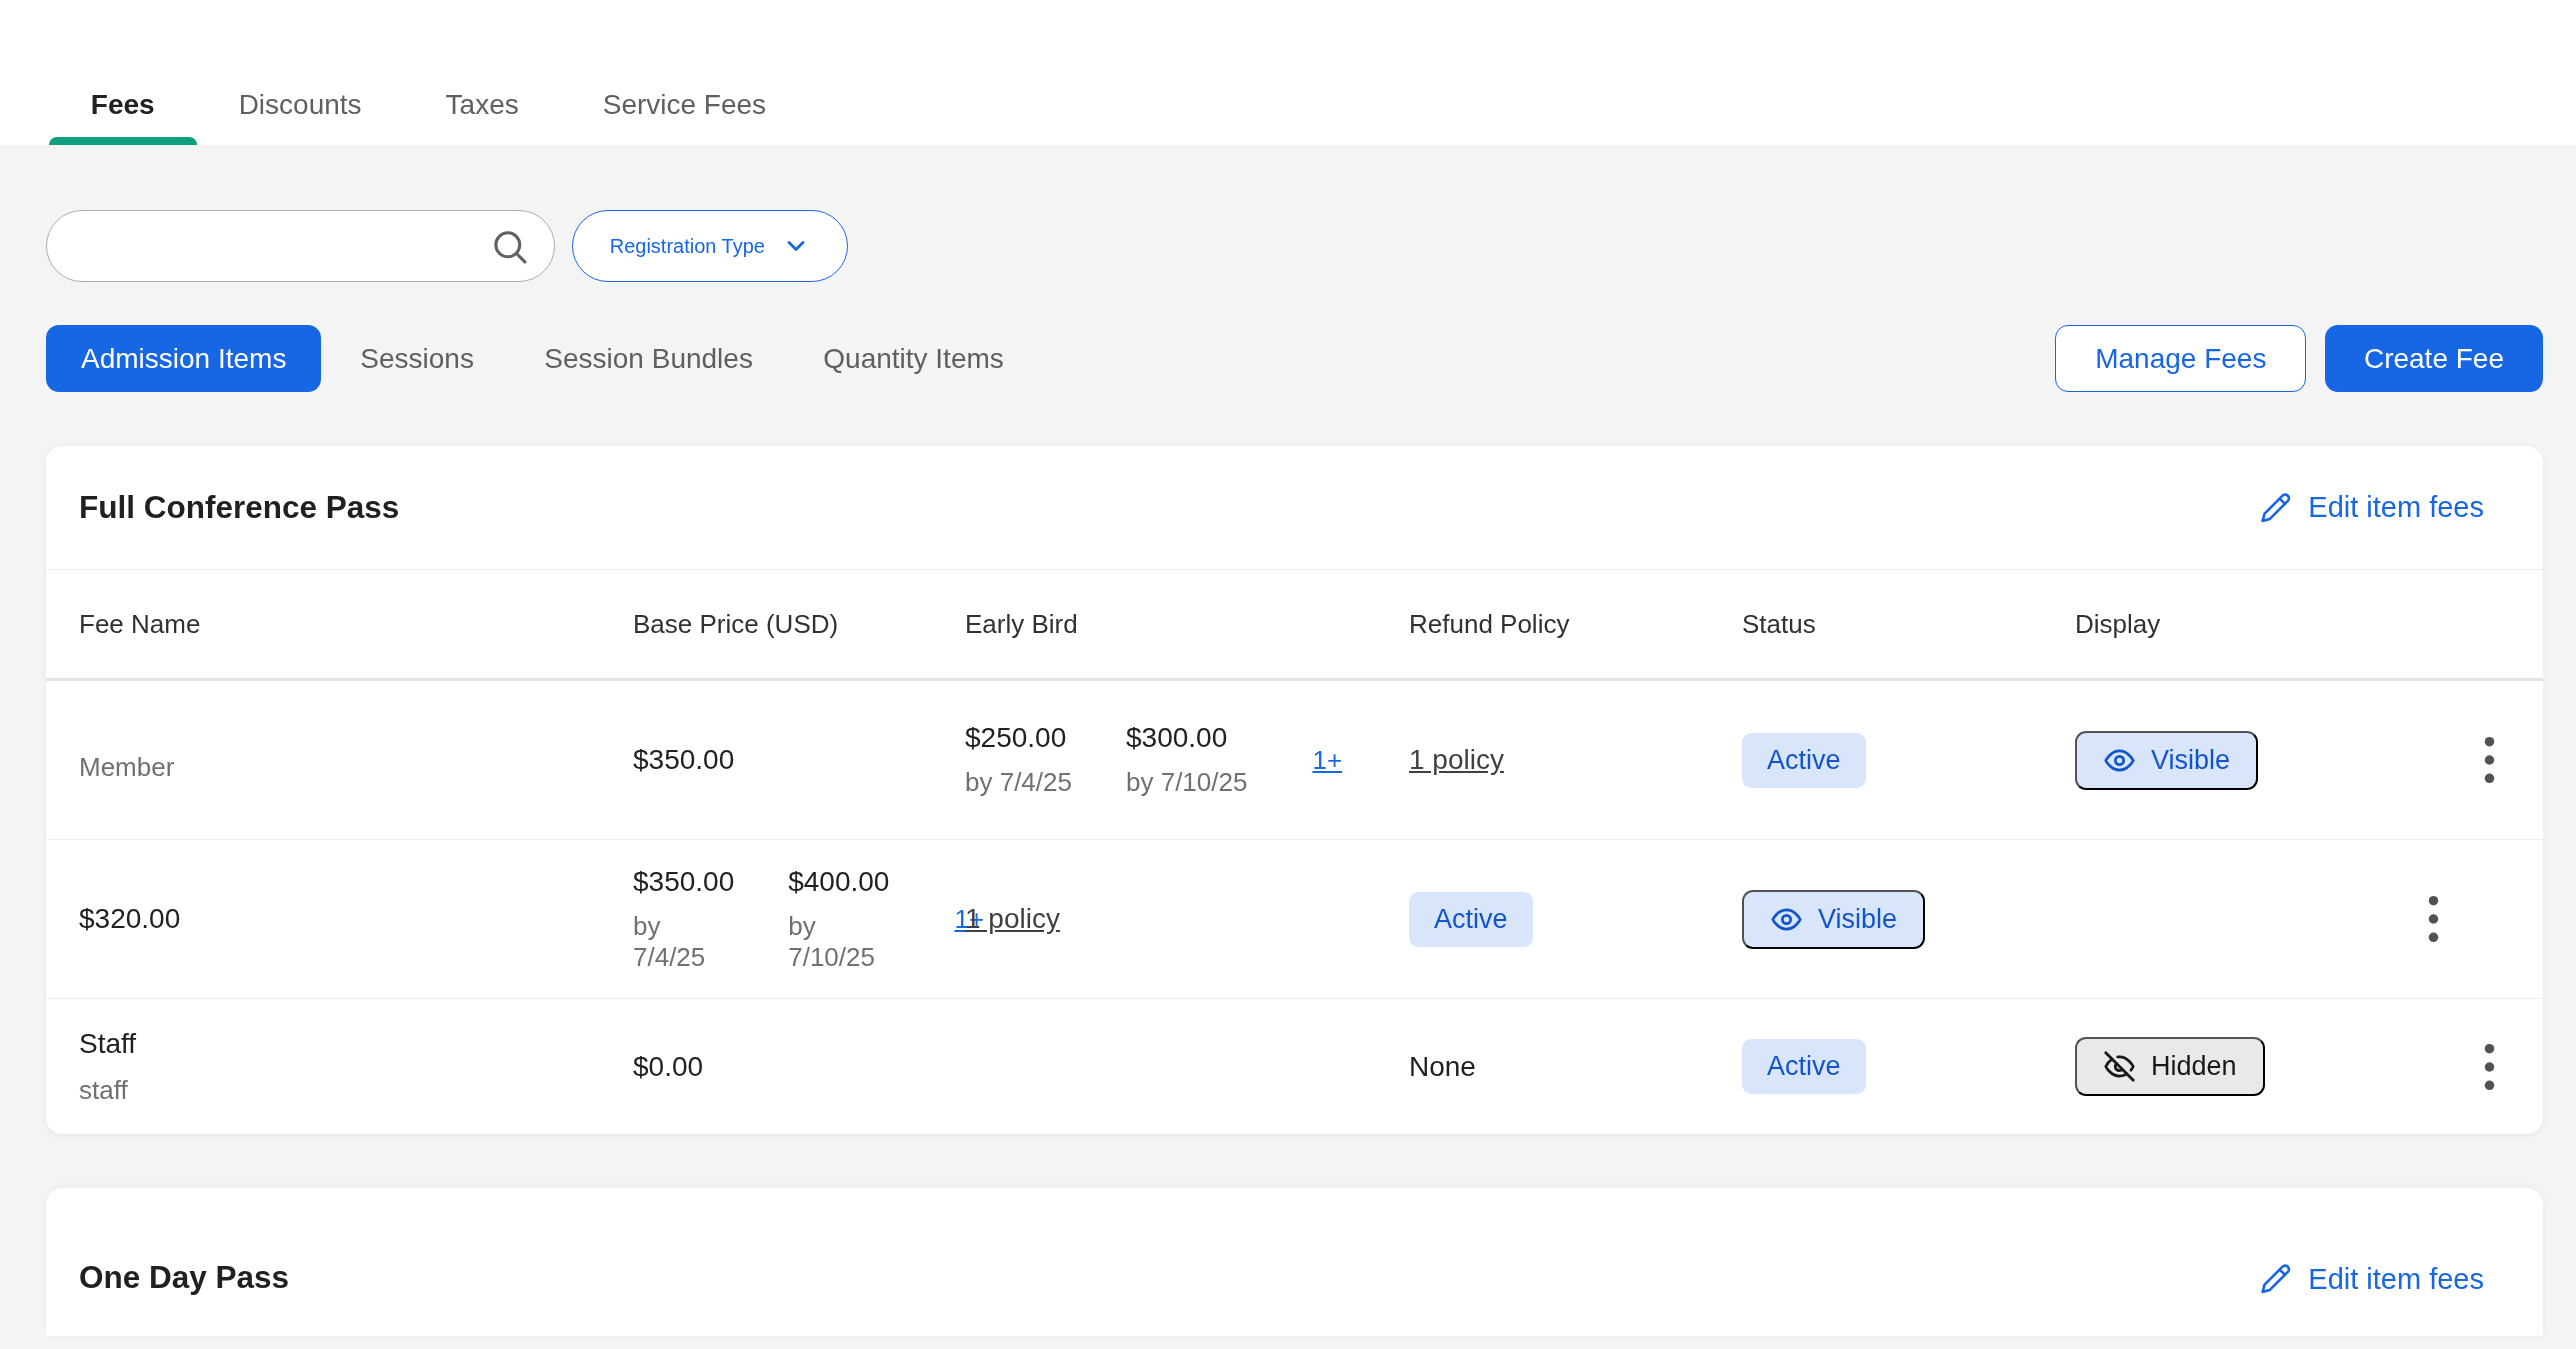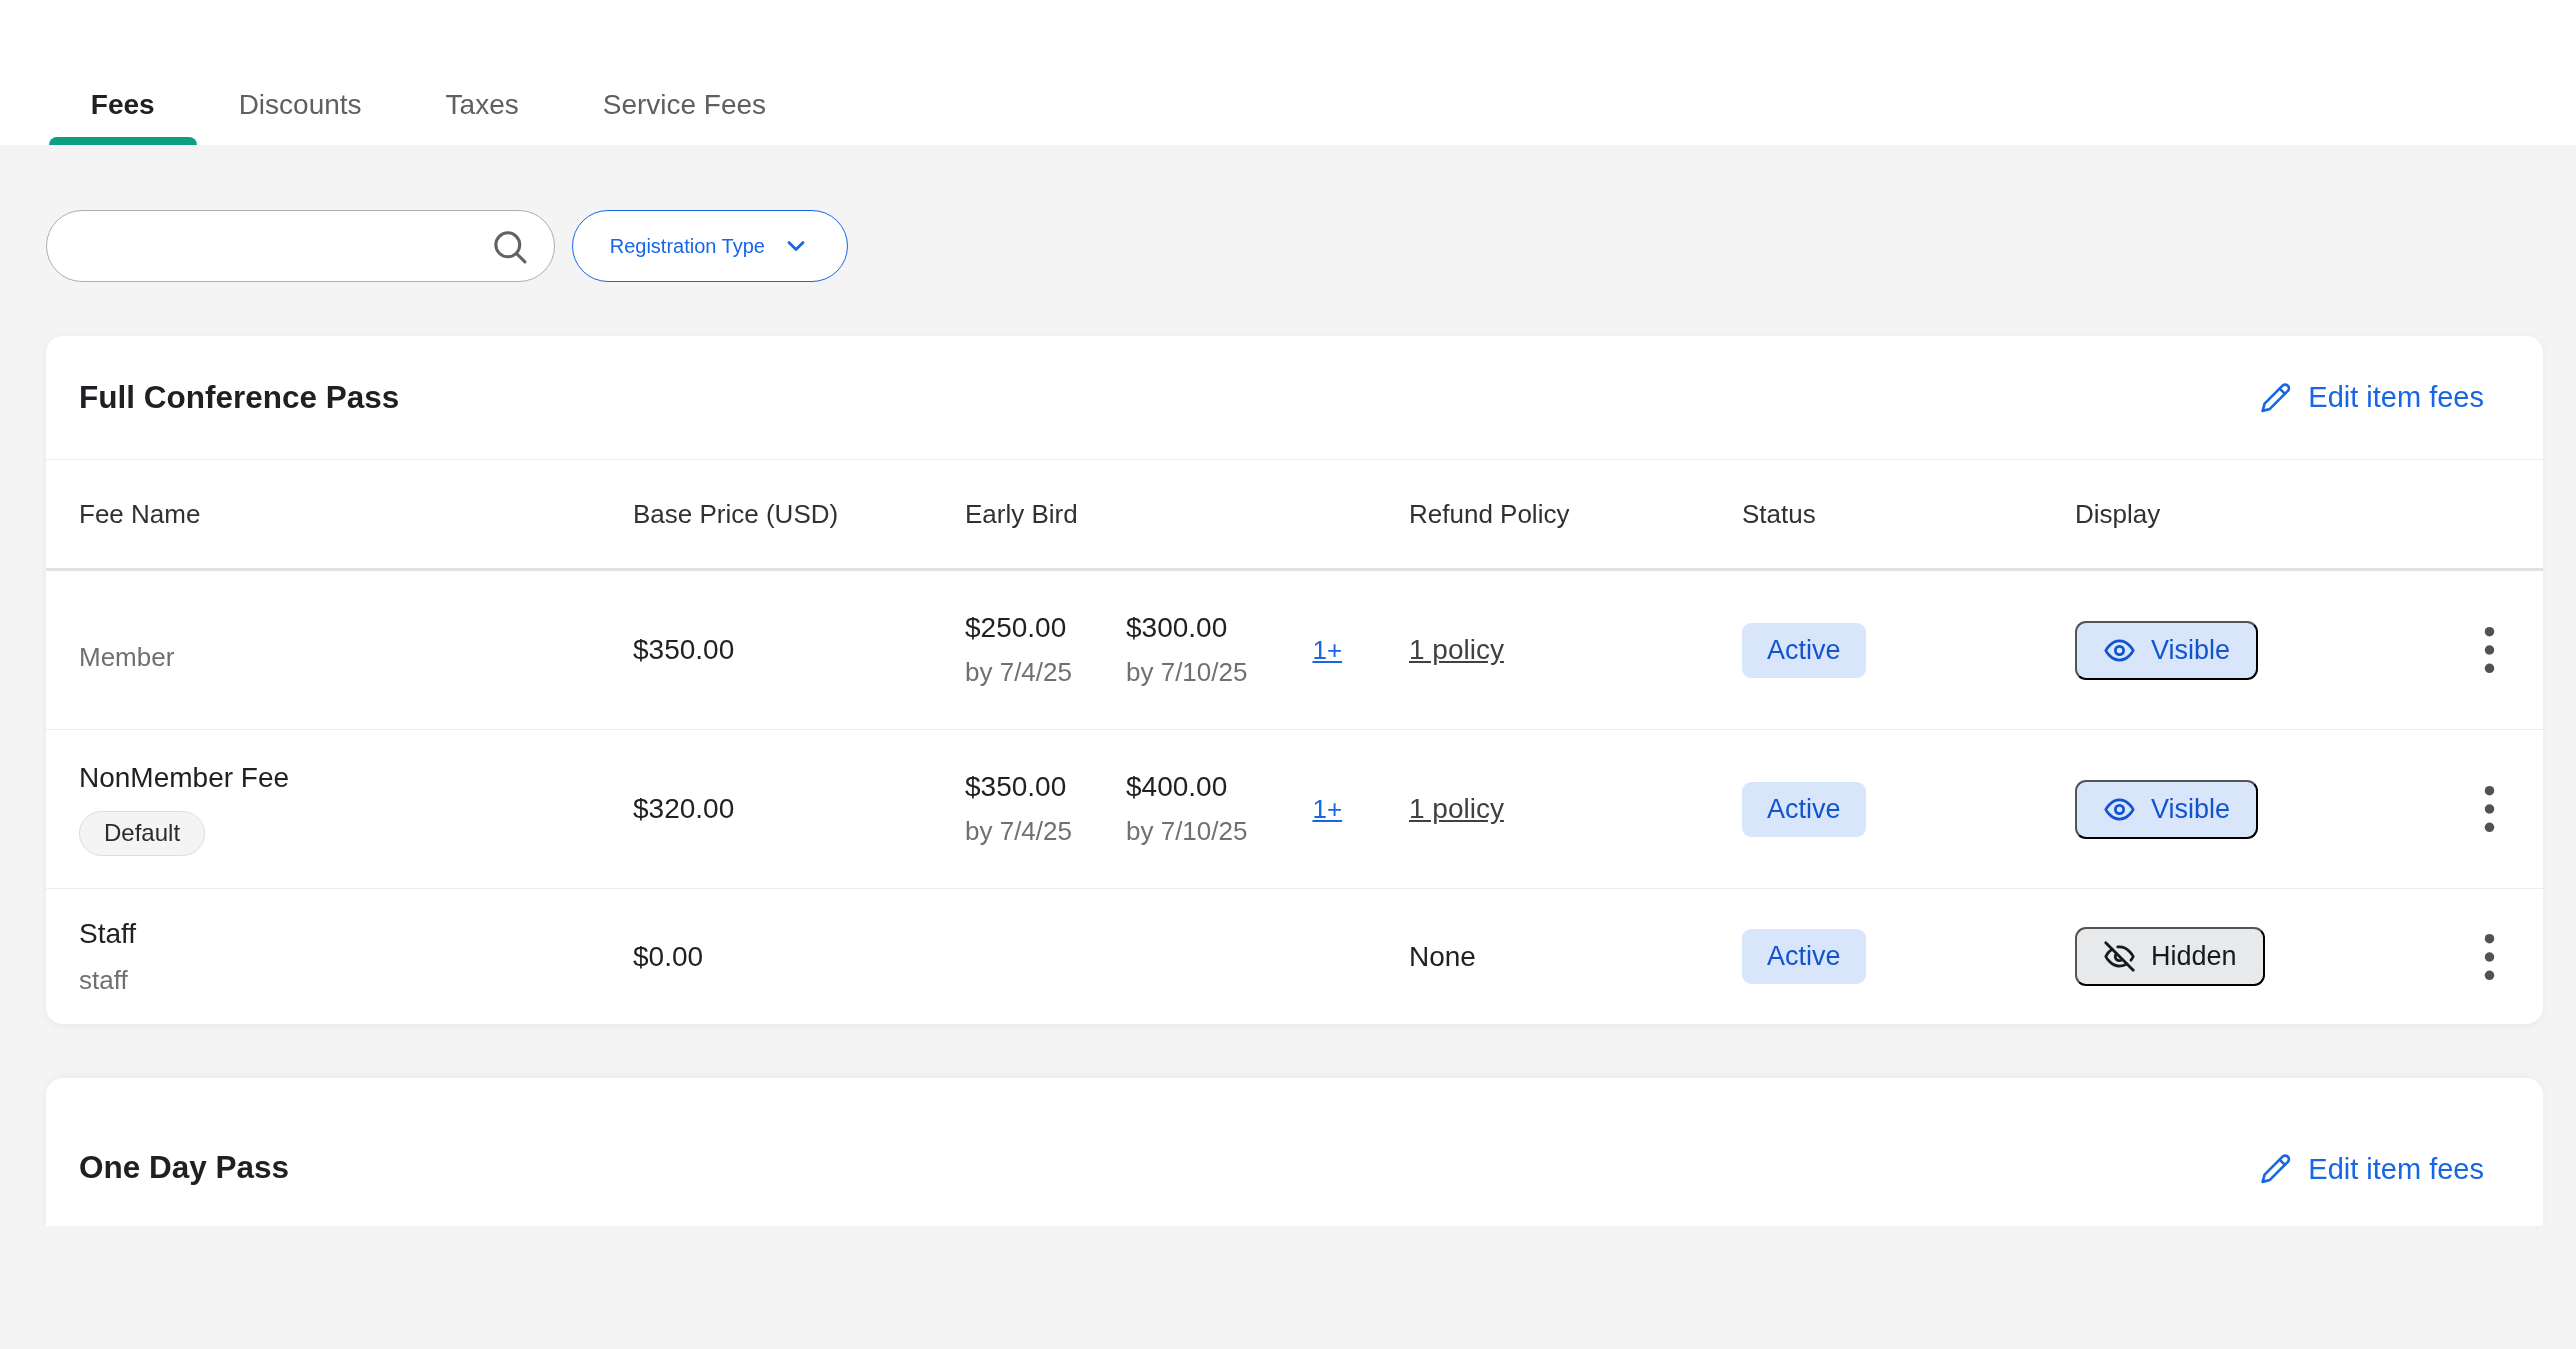--- a/index.html
+++ b/index.html
@@ -147,20 +147,32 @@
       </svg>
     </div>
     <button class="dropdown-pill">
       <span>Registration Type</span>
       <svg width="28" height="28" viewBox="0 0 24 24" fill="none" stroke="#1766e4" stroke-width="2.4" stroke-linecap="round" stroke-linejoin="round">
         <polyline points="6 9 12 15 18 9"></polyline>
       </svg>
     </button>
   </div>
 
+  <div class="segment-row">
+    <div class="segments">
+      <button class="segment active">Admission Items</button>
+      <button class="segment">Sessions</button>
+      <button class="segment">Session Bundles</button>
+      <button class="segment">Quantity Items</button>
+    </div>
+    <div class="toolbar-actions">
+      <button class="btn-outline">Manage Fees</button>
+      <button class="btn-filled">Create Fee</button>
+    </div>
+  </div>
 
   <div class="card">
     <div class="card-header">
       <div class="card-title">Full Conference Pass</div>
       <button class="edit-link">
         <svg width="31.5" height="31.5" viewBox="0 0 24 24" fill="none" stroke="#1766e4" stroke-width="2" stroke-linecap="round" stroke-linejoin="round">
           <path d="M17 3a2.85 2.83 0 1 1 4 4L7.5 20.5 2 22l1.5-5.5Z"></path>
           <path d="m15 5 4 4"></path>
         </svg>
         <span>Edit item fees</span>
@@ -207,24 +219,20 @@
       <button class="kebab-btn">
         <svg width="11" height="52" viewBox="0 0 6 28" fill="#515254">
           <circle cx="3" cy="4" r="2.6"></circle>
             <circle cx="3" cy="14" r="2.6"></circle>
             <circle cx="3" cy="24" r="2.6"></circle>
         </svg>
       </button>
     </div>
 
     <div class="grid-row fee-row">
-      <div>
-        <div class="fee-name">NonMember Fee</div>
-        <span class="default-chip">Default</span>
-      </div>
       <div class="price-text">$320.00</div>
       <div class="earlybird-cell">
         <div class="eb-tier">
           <div class="eb-price">$350.00</div>
           <div class="eb-by">by 7/4/25</div>
         </div>
         <div class="eb-tier">
           <div class="eb-price">$400.00</div>
           <div class="eb-by">by 7/10/25</div>
         </div>

